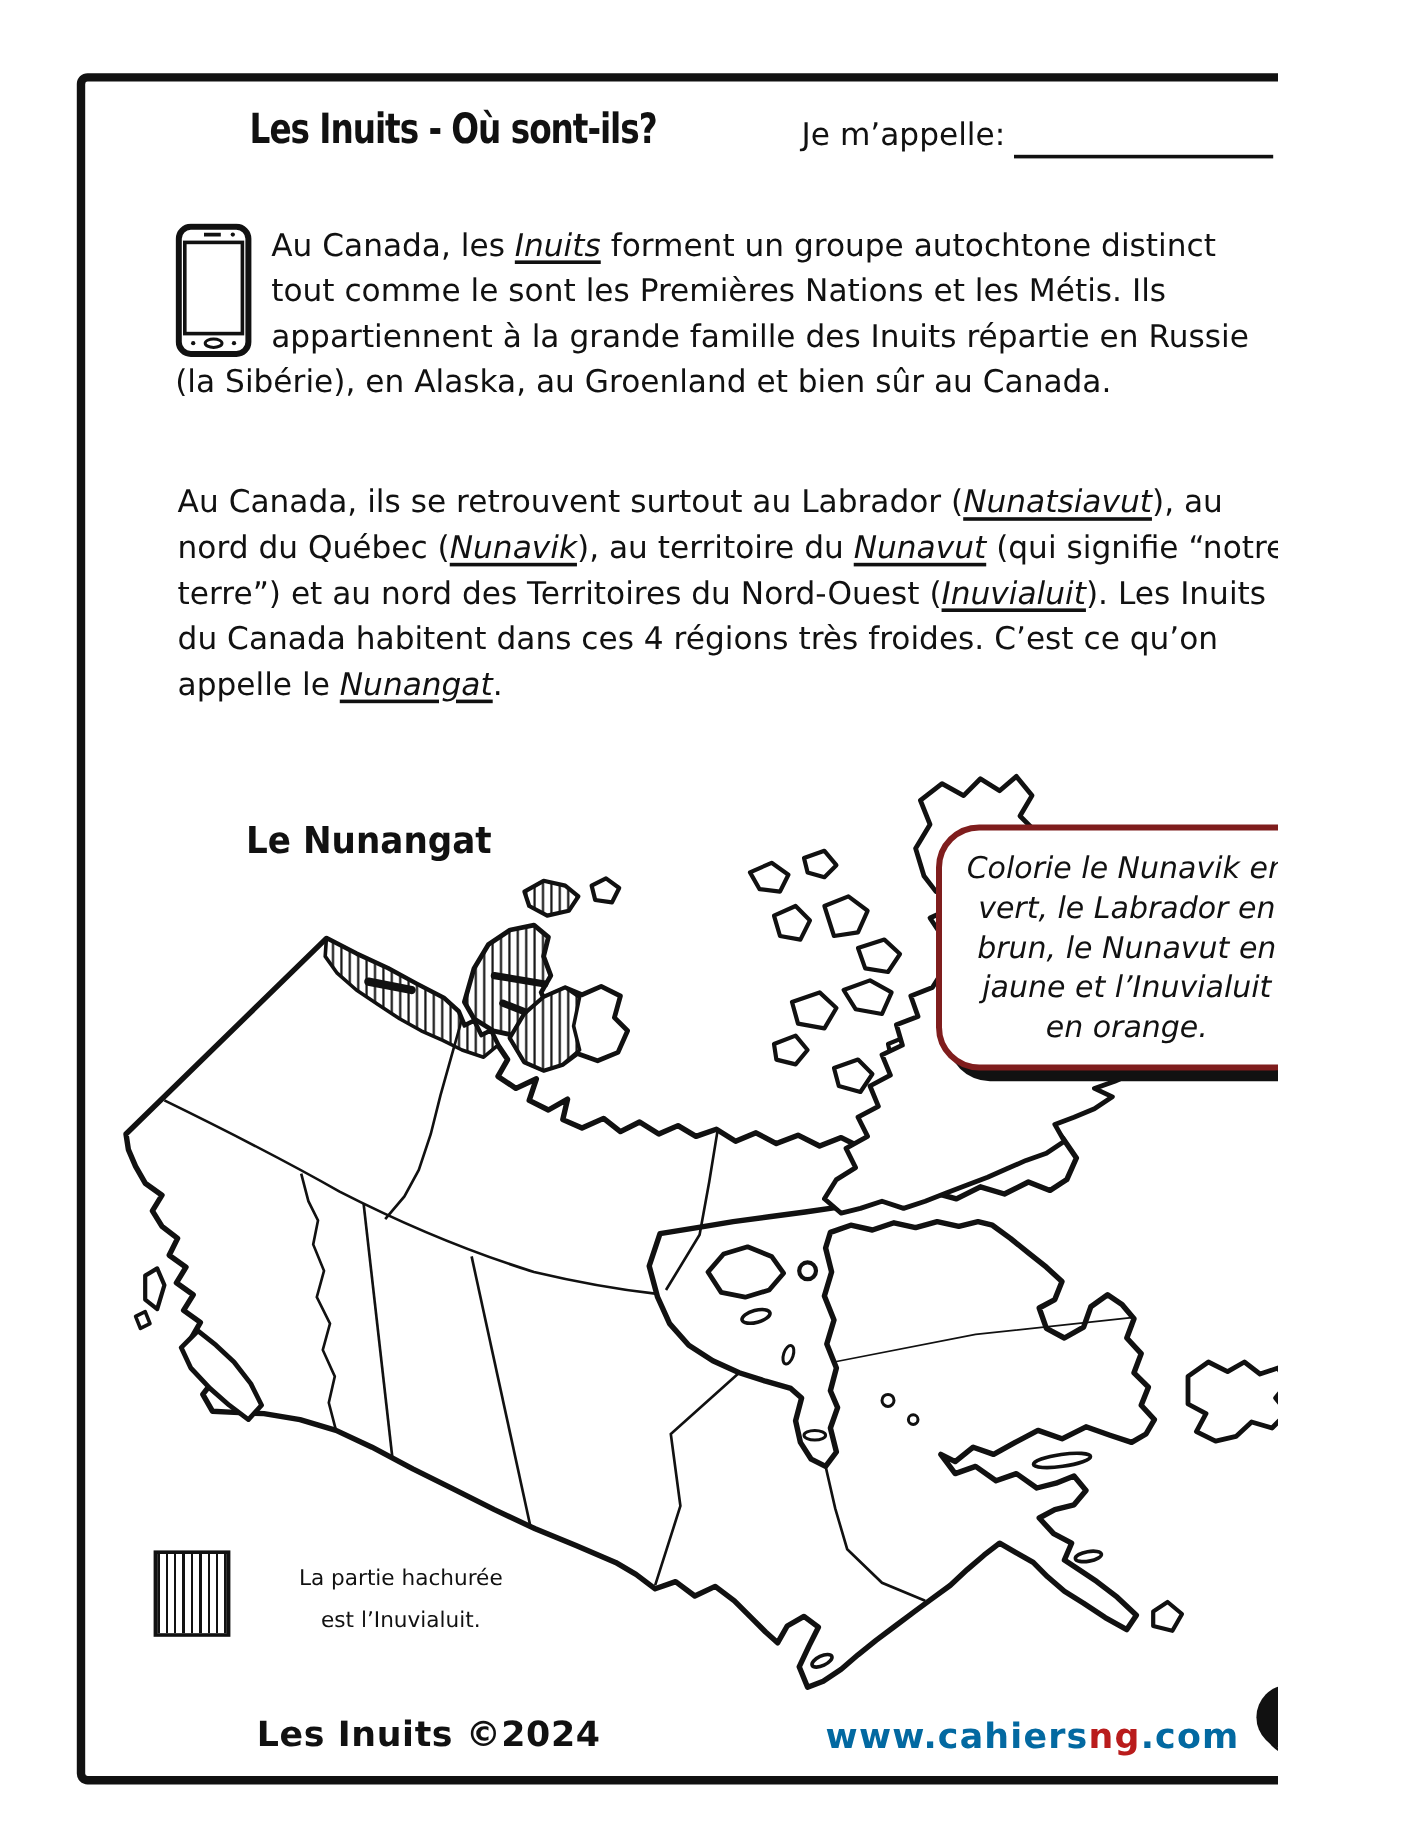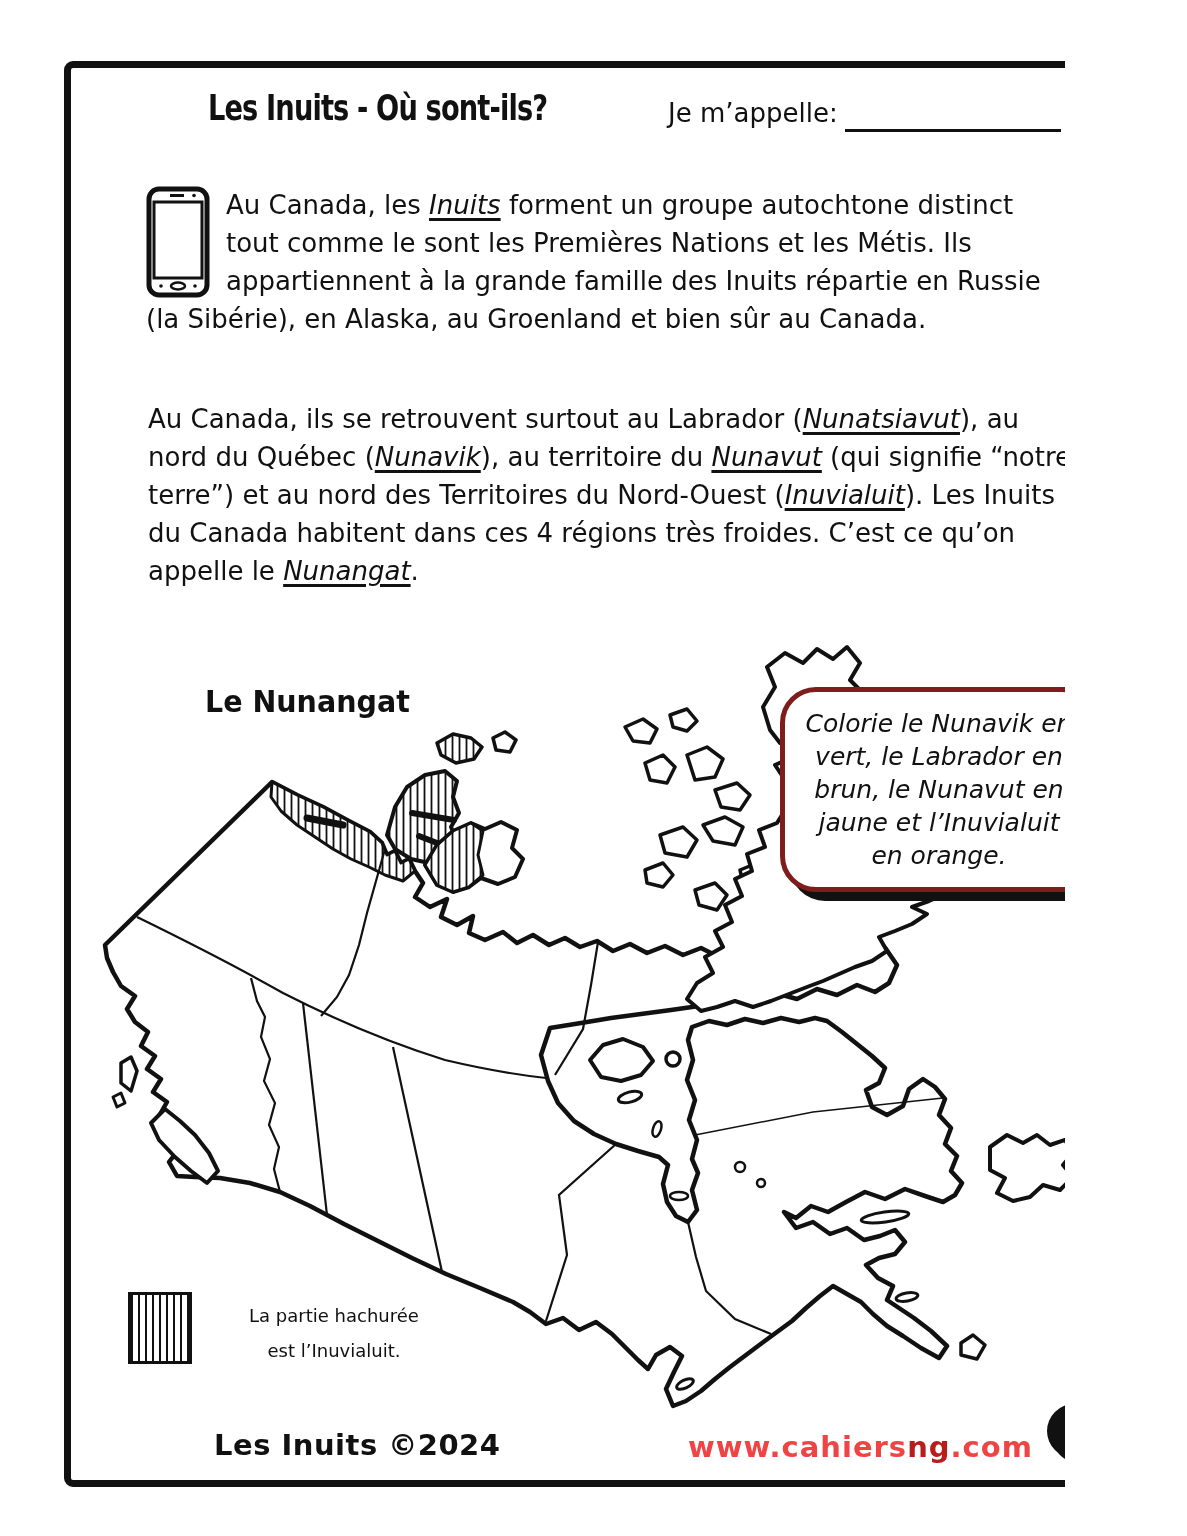--- a/index.html
+++ b/index.html
@@ -23,21 +23,21 @@
            background:#fff;border:5px solid #7f1d1d;border-radius:36px;
            box-shadow:9px 10px 0 -1px #111;padding:15px 14px;
            font-size:25px;font-style:italic;line-height:1.32;text-align:center;margin-top:40px;}
   .legend-swatch{position:absolute;left:128px;top:1292px;width:58px;height:66px;
            border:3px solid #111;
            background:repeating-linear-gradient(to right,#111 0 2px,#fff 2px 7px);}
   .legend-text{position:absolute;left:196px;top:1298px;width:276px;text-align:center;
            font-size:18px;line-height:35px;}
   .credit{position:absolute;left:214px;top:1428px;font-size:29px;font-weight:bold;letter-spacing:.5px;white-space:nowrap;}
   .url{position:absolute;left:688px;top:1430px;font-size:29px;font-weight:bold;letter-spacing:1px;white-space:nowrap;}
-  .u-blue{color:#ef4444;}
+  .u-blue{color:#0369a1;}
   .u-black{color:#b91c1c;}
   .badge{position:absolute;left:1047px;top:1404px;width:54px;height:54px;border-radius:50%;
          background:#111;color:#fff;display:flex;align-items:center;justify-content:center;
          font-size:22px;font-weight:bold;box-shadow:4px 4px 0 -2px #fff,5px 5px 0 0 #111;}
 </style>
 </head>
 <body>
 
 <div class="page">
   <div class="frame"></div>

